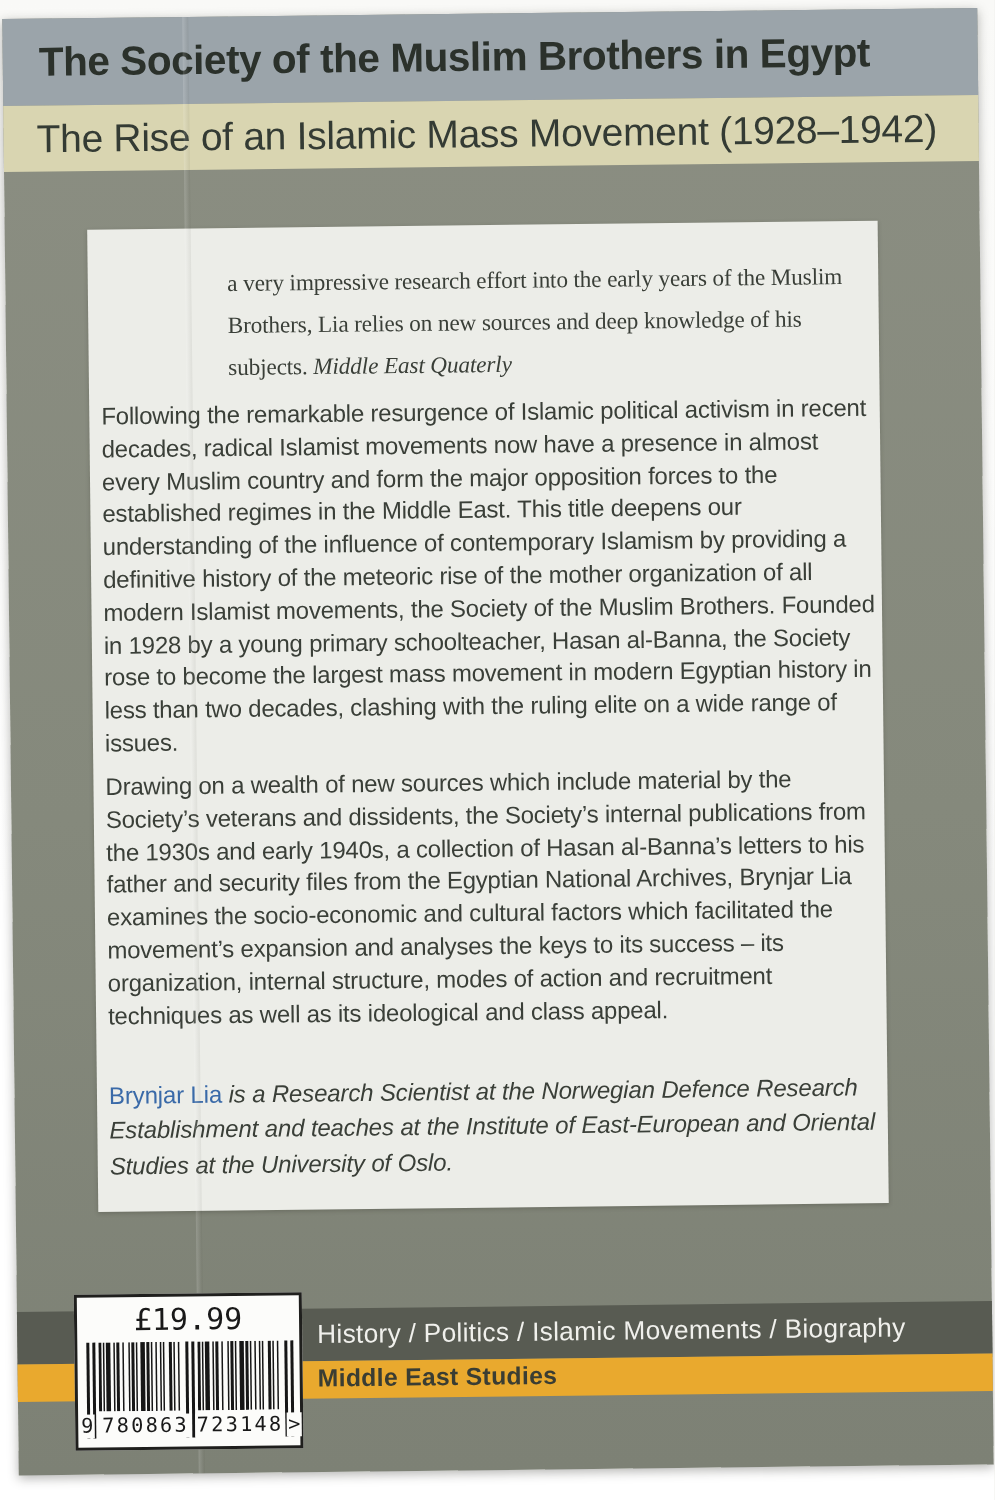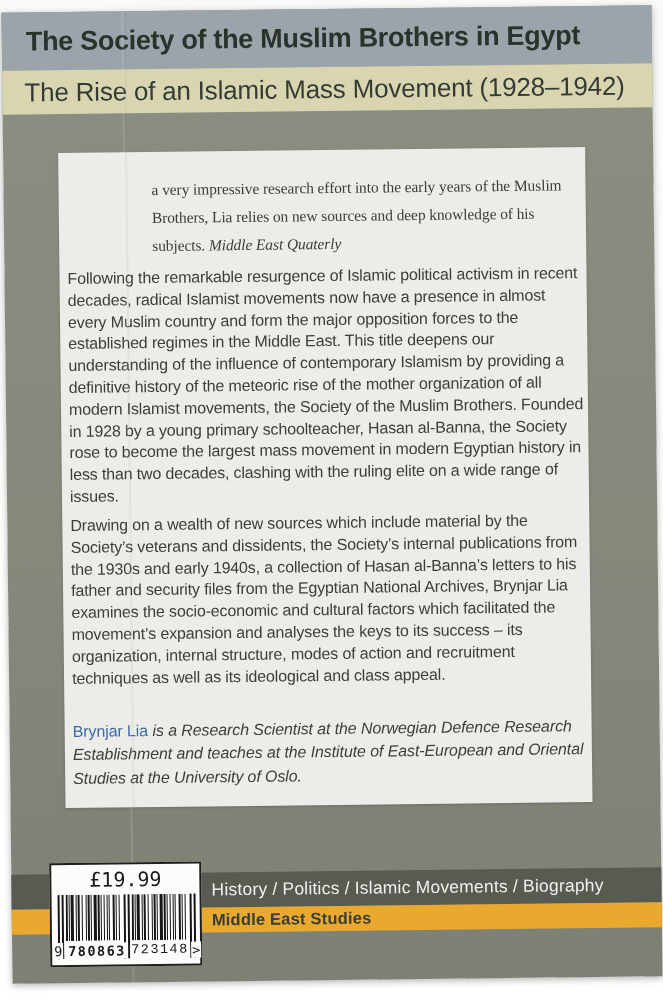--- a/index.html
+++ b/index.html
@@ -100,22 +100,22 @@
   .bc-group-a { left:8px; }
   .bc-group-b { left:74px; }
   .bc-bar { flex:0 0 auto; background:#161616; }
   .bc-guard { position:absolute; top:0; width:2px; height:64px; background:#161616; }
   .bc-digits {
     position:absolute; top:78px; left:0; width:100%; height:18px;
     font-family:"DejaVu Sans Mono", monospace; font-size:13.5px; color:#191919;
   }
   .bc-digits span { position:absolute; background:#fcfcfa; padding:0 1px; }
   .bc-lead { left:1px; }
-  .bc-g1 { left:15px; letter-spacing:1.5px;font-weight:bold; }
-  .bc-g2 { left:78px; letter-spacing:1.5px;font-family:Liberation Mono, monospace; }
+  .bc-g1 { left:15px; letter-spacing:1.5px; }
+  .bc-g2 { left:78px; letter-spacing:1.5px; }
   .bc-tail { left:139px; }
 </style>
 </head>
 <body>
 
 <div class="scan-bg"></div>
 
 <div class="cover">
 
   <div class="band-title">

